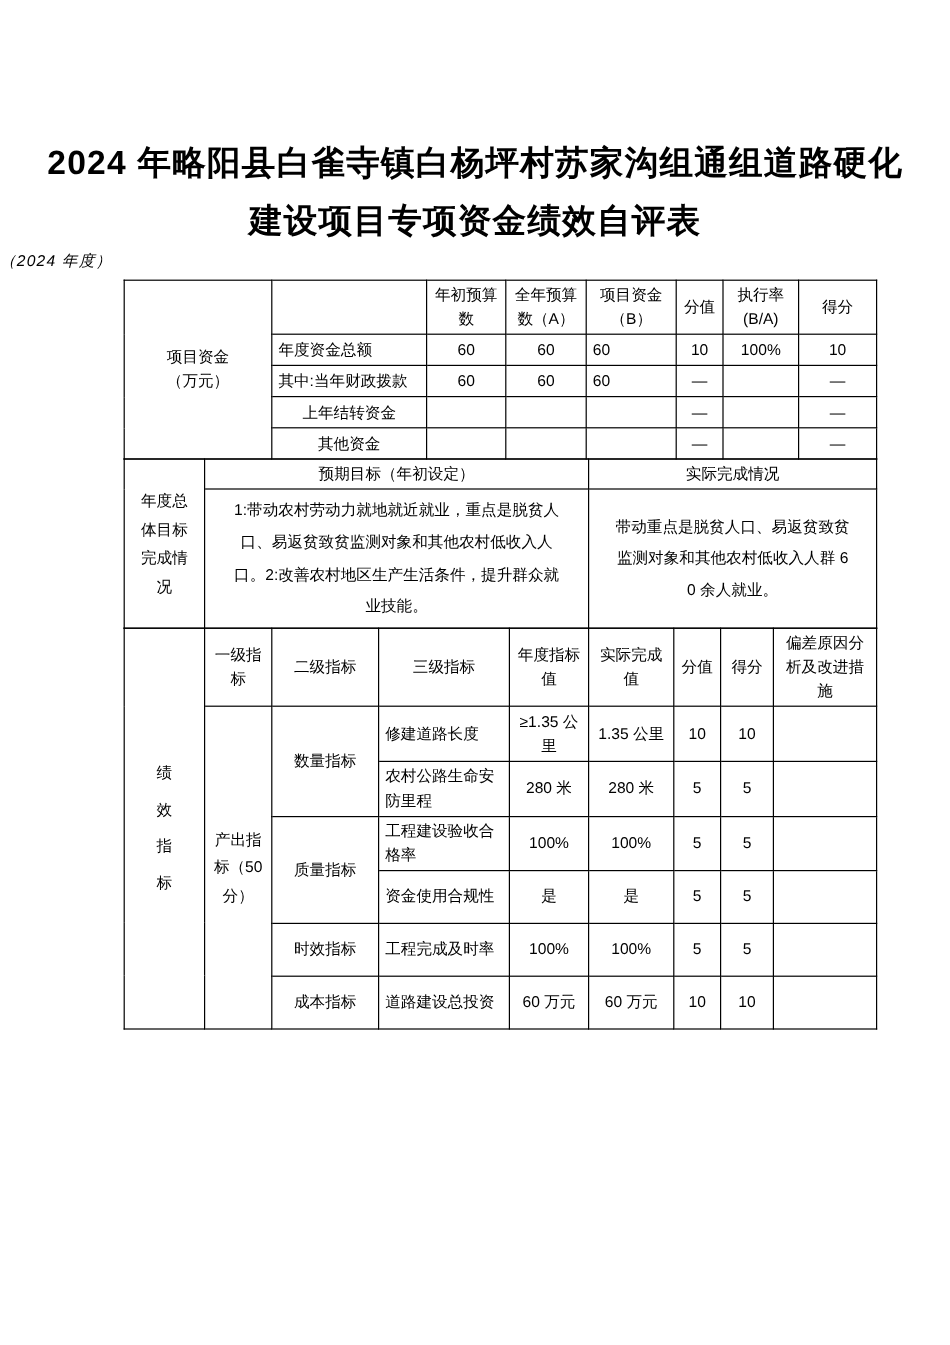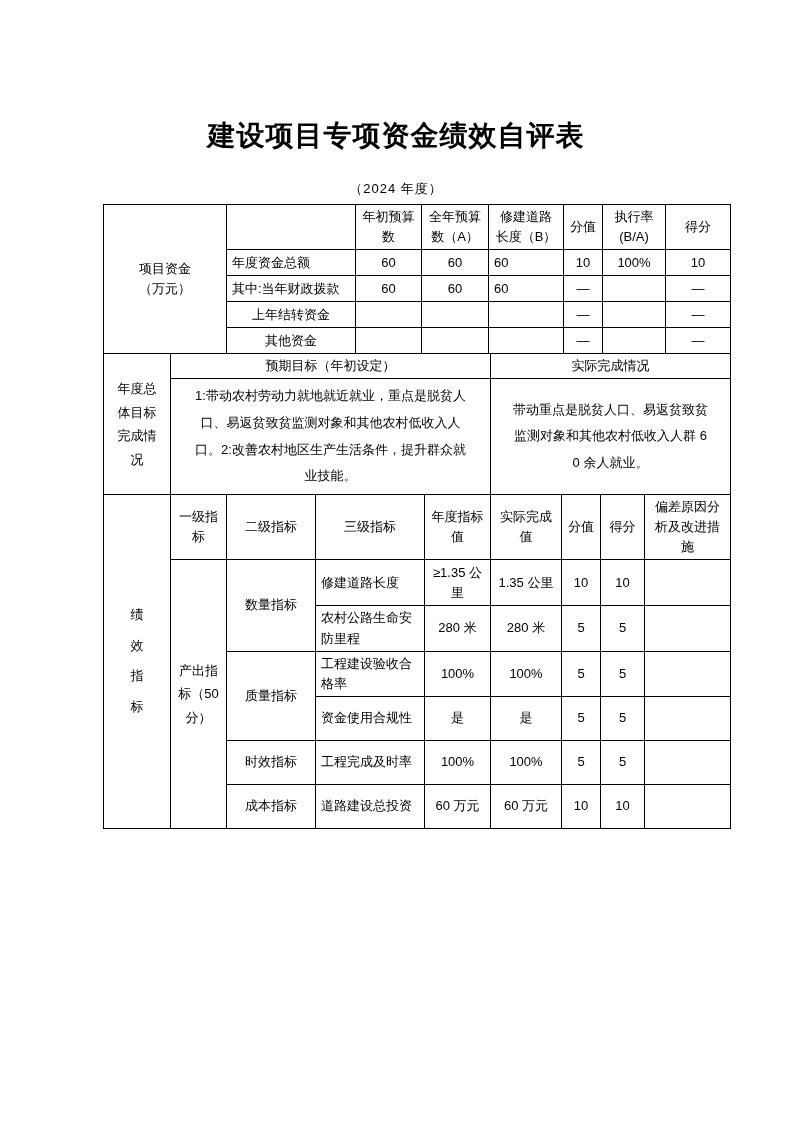--- a/index.html
+++ b/index.html
@@ -6,21 +6,21 @@
   body{
     width:792px;height:1121px;background:#ffffff;color:#000000;
     font-family:"Liberation Sans","DejaVu Sans",sans-serif;
     position:relative;overflow:hidden;
   }
   .title{
     padding-top:112px;text-align:center;font-weight:bold;
     font-size:28px;line-height:48px;letter-spacing:1px;
   }
   .subtitle{
-    text-align:center;font-size:13px;margin-top:20px;letter-spacing:1px;
+    font-size:13px;margin-top:1px;letter-spacing:1px;font-style:italic;
   }
   table.tbl{
     border-collapse:collapse;table-layout:fixed;
     margin-left:103px;width:627px;
   }
   table.tbl + table.tbl{margin-top:-1px;}
   table.tbl.first{margin-top:7px;}
   td{
     border:1px solid #000;font-size:13px;line-height:1.55;
     padding:2px 5px;text-align:center;vertical-align:middle;
@@ -38,20 +38,21 @@
   .h44{height:44px;}
   td.goalbody{line-height:2.05;padding:4px 21px;}
   .vlabel{display:inline-block;width:1.15em;word-break:break-all;line-height:2.35;}
   .wlabel{display:inline-block;width:3.2em;word-break:break-all;line-height:1.8;text-align:center;}
   td.lvl1{line-height:1.8;}
 </style>
 </head>
 <body>
 
 <div class="title">
+  <div>2024 年略阳县白雀寺镇白杨坪村苏家沟组通组道路硬化</div>
   <div>建设项目专项资金绩效自评表</div>
 </div>
 <div class="subtitle">（2024 年度）</div>
 
 <table class="tbl first">
   <colgroup>
       <col style="width:123px">
       <col style="width:264px">
       <col style="width:106px">
       <col style="width:134px">
@@ -73,21 +74,21 @@
     </colgroup>
   <tbody>
       <tr class="h37">
     <td rowspan="5">
       <div>项目资金</div>
       <div>（万元）</div>
     </td>
     <td></td>
     <td>年初预算数</td>
     <td>全年预算数（A）</td>
-    <td>修建道路长度（B）</td>
+    <td>项目资金（B）</td>
     <td>分值</td>
     <td>执行率(B/A)</td>
     <td>得分</td>
   </tr>
   <tr class="h26">
     <td class="al">年度资金总额</td>
     <td>60</td>
     <td>60</td>
     <td class="al">60</td>
     <td>10</td>

